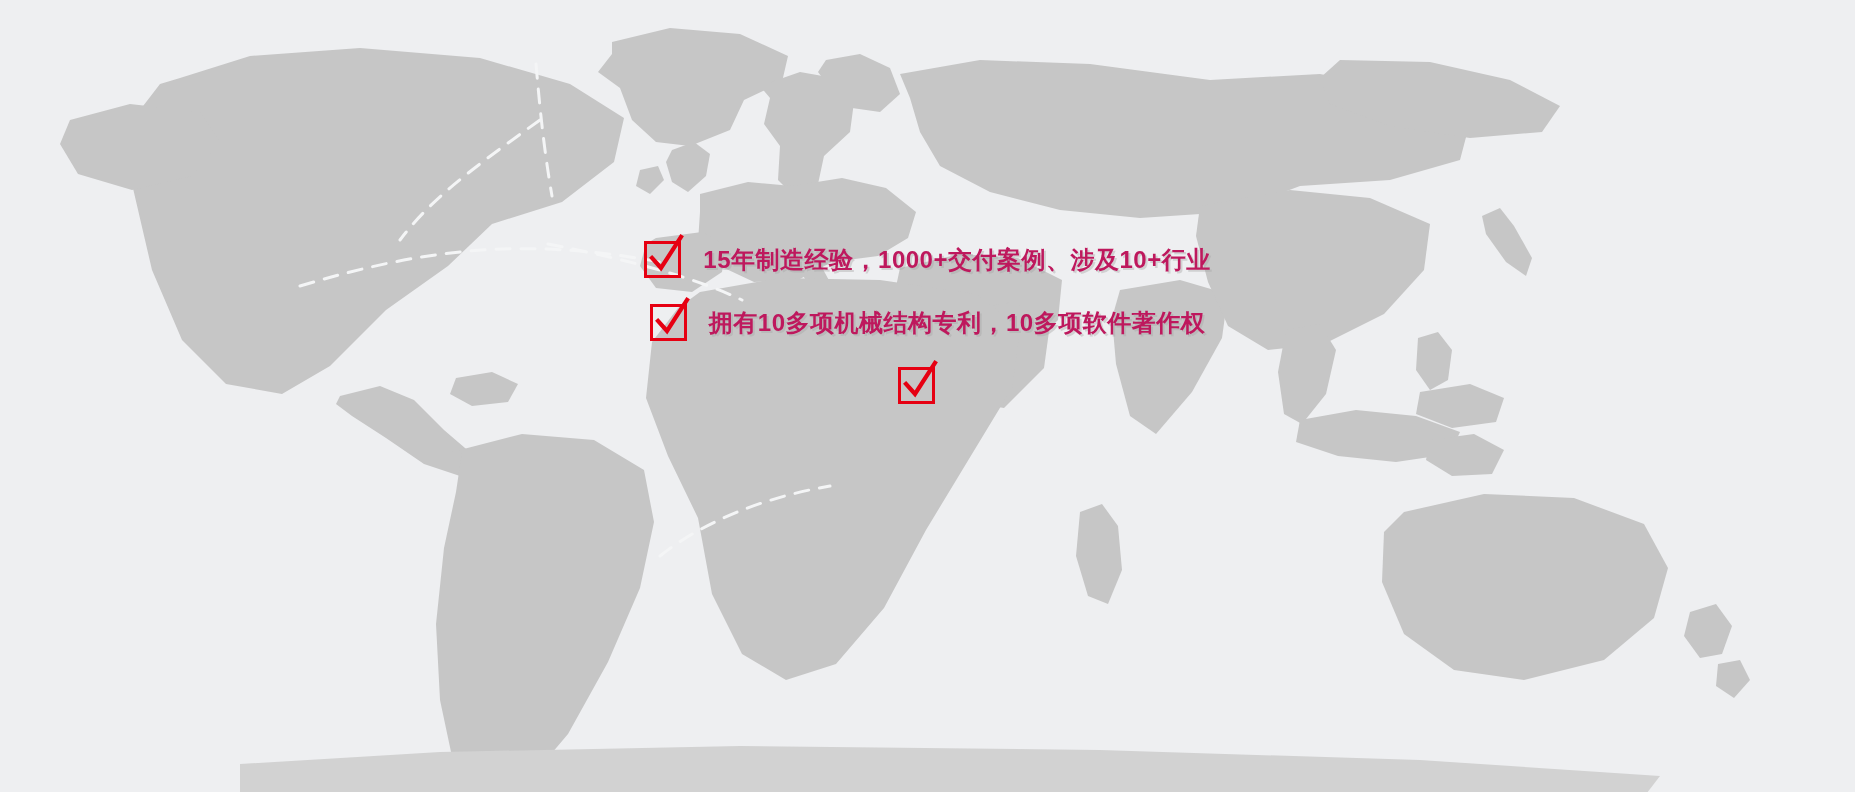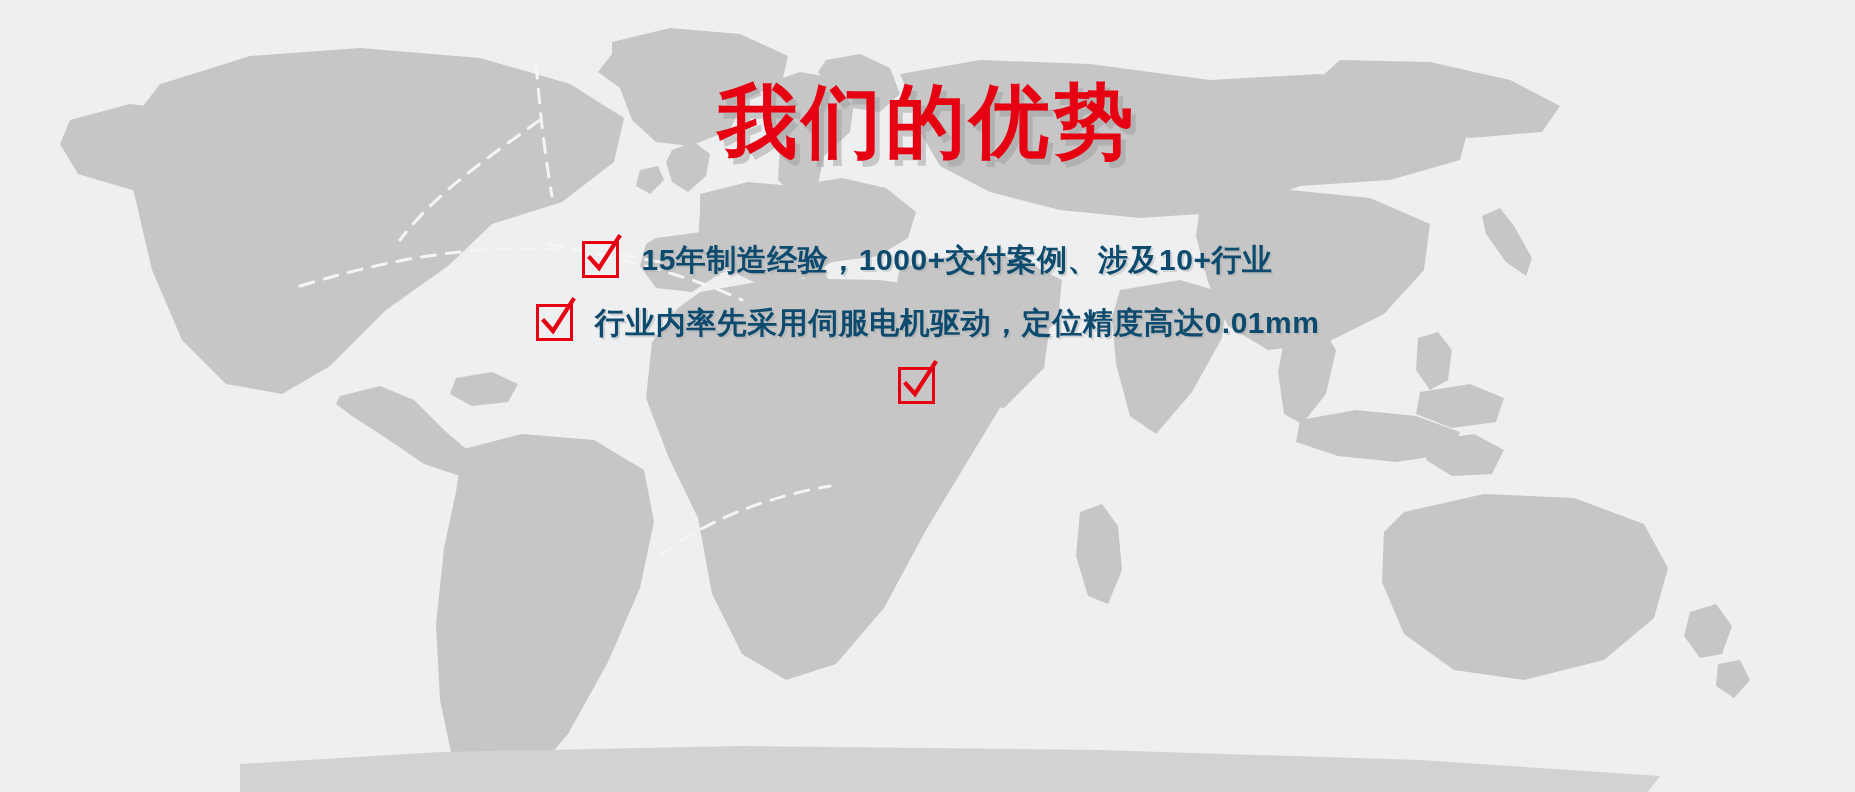--- a/index.html
+++ b/index.html
@@ -93,24 +93,24 @@
   }
   .check-mark {
     fill: none;
     stroke: #e60012;
     stroke-width: 4.2;
     stroke-linecap: square;
     stroke-linejoin: miter;
   }
 
   .advantage-text {
-    font-size: 30px;
+    font-size: 24px;
     line-height: 32px;
     font-weight: 700;
-    color: #0c4a6e;
+    color: #be185d;
     white-space: nowrap;
     text-shadow: 2px 2px 0 rgba(165,165,165,0.40);
     letter-spacing: 0.5px;
   }
 </style>
 </head>
 <body>
 
 <div id="stage">
 
@@ -180,43 +180,42 @@
         <path class="route-line" d="M548 244 C 640 262, 700 280, 742 300"></path>
         <path class="route-line" d="M540 120 C 470 170, 430 200, 400 240"></path>
         <path class="route-line" d="M536 64 C 540 110, 544 150, 552 196"></path>
         <path class="route-line" d="M660 556 C 700 524, 760 498, 830 486"></path>
       </g>
     </svg>
   </div>
 
   <div id="content">
 
-    <div id="page-title">我们的优势</div>
 
     <div id="advantage-list">
 
       <div class="advantage-row">
         <span class="check-box">
           <svg viewBox="0 0 48 48" aria-hidden="true">
             <polyline class="check-mark" points="11,26 20,36 40,5"></polyline>
           </svg>
         </span>
         <span class="advantage-text">15年制造经验，1000+交付案例、涉及10+行业</span>
       </div>
 
-
-
       <div class="advantage-row">
         <span class="check-box">
           <svg viewBox="0 0 48 48" aria-hidden="true">
             <polyline class="check-mark" points="11,26 20,36 40,5"></polyline>
           </svg>
         </span>
-        <span class="advantage-text">行业内率先采用伺服电机驱动，定位精度高达0.01mm</span>
+        <span class="advantage-text">拥有10多项机械结构专利，10多项软件著作权</span>
       </div>
+
+
 
       <div class="advantage-row">
         <span class="check-box">
           <svg viewBox="0 0 48 48" aria-hidden="true">
             <polyline class="check-mark" points="11,26 20,36 40,5"></polyline>
           </svg>
         </span>
       </div>
 
     </div>

